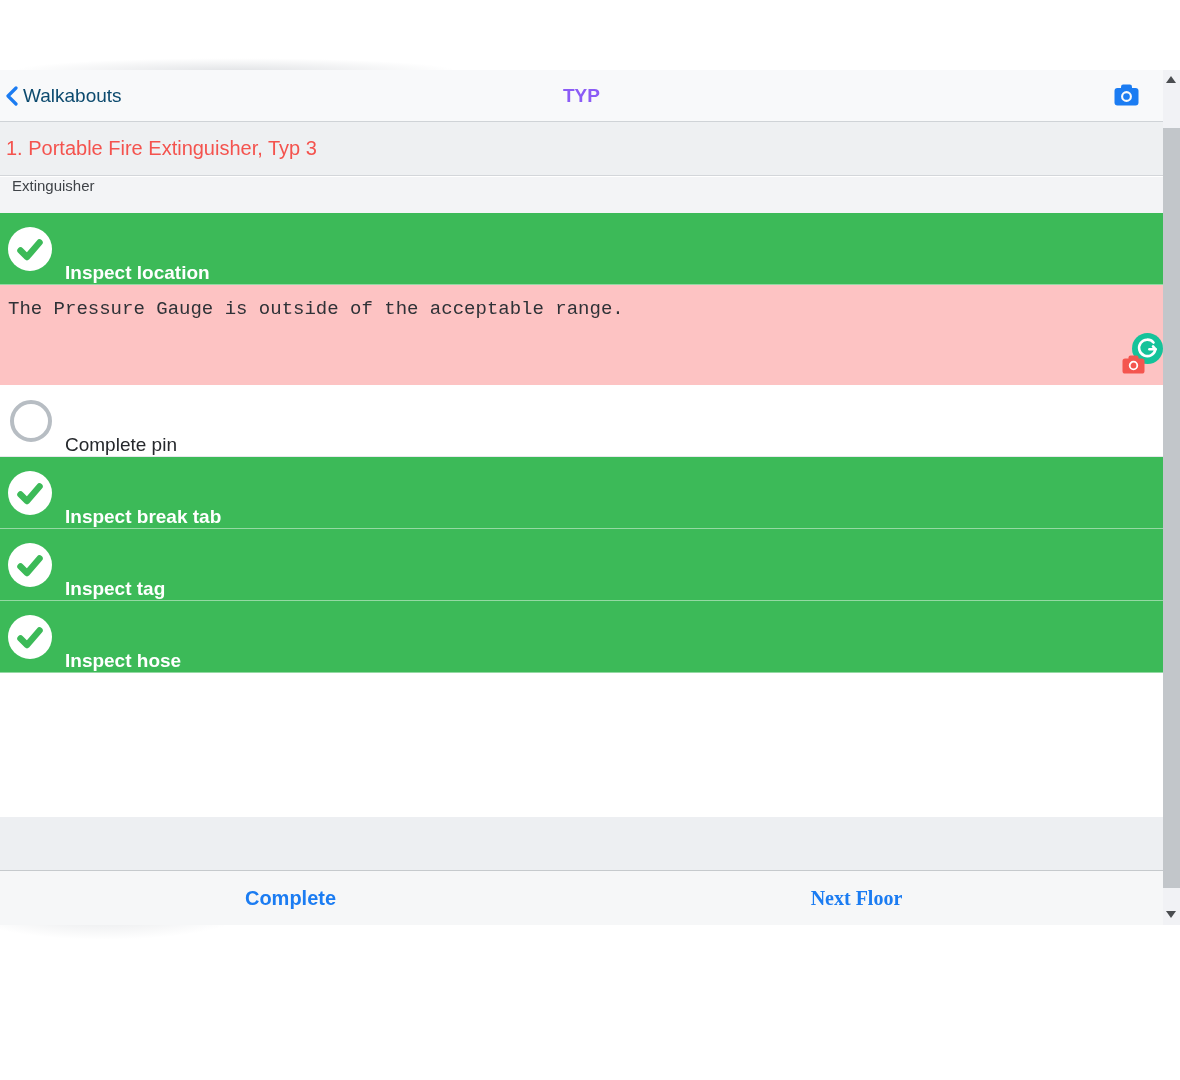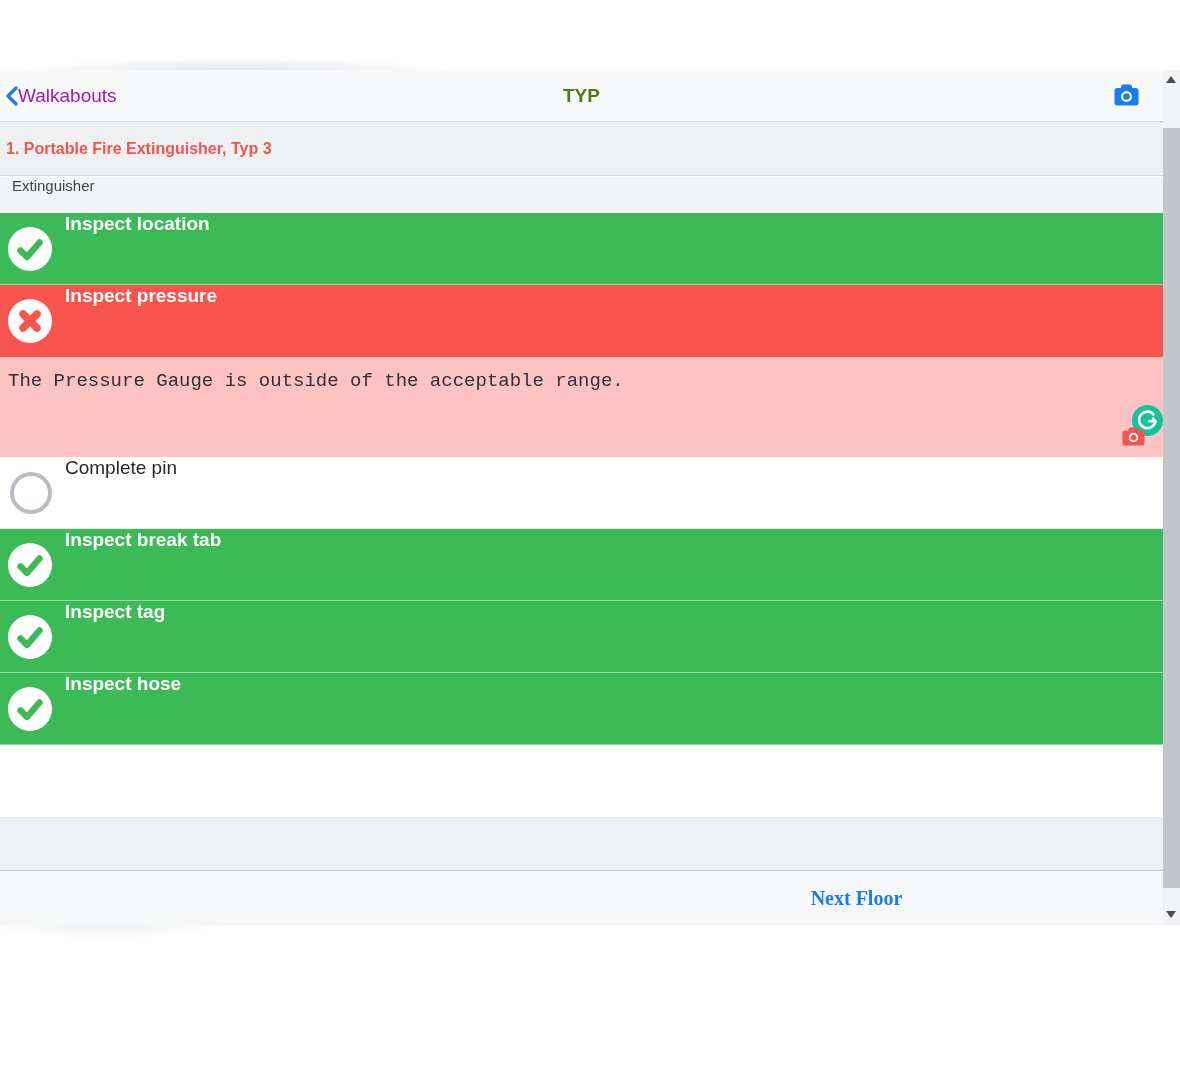--- a/index.html
+++ b/index.html
@@ -4,38 +4,38 @@
 <style>
   * { margin:0; padding:0; box-sizing:border-box; }
   html,body { width:1180px; height:1080px; background:#ffffff;
     font-family:"Liberation Sans", sans-serif; overflow:hidden; }
   .app { position:absolute; left:0; top:70px; width:1180px; height:855px; background:#ffffff; }
 
   
   .hdr { position:absolute; left:0; top:0; width:1180px; height:52px;
     background:#f8f9fa; border-bottom:1px solid #cfd3d7; }
   .back { position:absolute; left:6px; top:0; height:52px; display:flex; align-items:center;
-    color:#a21caf; font-size:19px; font-weight:500; cursor:pointer; }
+    gap:5px; color:#0c4a6e; font-size:19px; font-weight:500; cursor:pointer; }
   .hdr-title { position:absolute; left:0; top:0; width:1163px; height:52px; display:flex;
-    align-items:center; justify-content:center; color:#4d7c0f; font-size:19px; font-weight:700;text-align:center; }
+    align-items:center; justify-content:center; color:#8b5cf6; font-size:19px; font-weight:700;text-align:center; }
   .hdr-cam { position:absolute; right:41px; top:14px; width:25px; height:22px; cursor:pointer; }
 
   
   .title-band { position:absolute; left:0; top:52px; width:1180px; height:54px;
     background:#eef0f2; border-bottom:1px solid #d3d6da; display:flex; align-items:center; }
-  .title-band span { color:#f4534e; font-size:16px; font-weight:700; padding-left:6px; }
+  .title-band span { color:#f4534e; font-size:20px; font-weight:400; padding-left:6px; }
 
   
   .section { position:absolute; left:0; top:107px; width:1180px; height:36px;
     background:#f3f4f6; display:flex; }
   .section span { color:#3f4348; font-size:15px; padding-left:12px; }
 
   
   .rows { position:absolute; left:0; top:143px; width:1180px; }
-  .row { position:relative; width:1180px; height:72px; display:flex; align-items:flex-start; cursor:pointer; }
+  .row { position:relative; width:1180px; height:72px; display:flex; align-items:flex-end; cursor:pointer; }
   .row.pass { background:#3cba58; border-bottom:1px solid rgba(255,255,255,0.45); }
   .row.fail { background:#f8544e; }
   .row.pending { background:#ffffff; border-bottom:1px solid #e7e9ec; }
   .row .lbl { margin-left:65px; font-size:19px; font-weight:600; color:#ffffff; }
   .row.pending .lbl { color:#25282c; font-weight:400; }
   .badge { position:absolute; left:8px; top:14px; width:44px; height:44px; }
   .ring { position:absolute; left:10px; top:15px; width:42px; height:42px; border-radius:50%;
     border:4.5px solid #b7bdc3; background:#ffffff; }
 
   
@@ -102,27 +102,20 @@
 
     <div class="row pass">
       <svg class="badge" viewBox="0 0 44 44">
         <circle cx="22" cy="22" r="22" fill="#ffffff"></circle>
         <path d="M12.5 23.5 L19 30 L31.5 15.5" fill="none" stroke="#3cba58" stroke-width="6.5" stroke-linecap="round" stroke-linejoin="round"></path>
       </svg>
       <span class="lbl">Inspect location</span>
     </div>
 
 
-    <div class="row fail">
-      <svg class="badge" viewBox="0 0 44 44">
-        <circle cx="22" cy="22" r="22" fill="#ffffff"></circle>
-        <path d="M15 15 L29 29 M29 15 L15 29" fill="none" stroke="#f8544e" stroke-width="7.5" stroke-linecap="round"></path>
-      </svg>
-      <span class="lbl">Inspect pressure</span>
-    </div>
 
     <div class="note">
       <span class="txt">The Pressure Gauge is outside of the acceptable range.</span>
       <svg class="gram" viewBox="0 0 31 31">
         <circle cx="15.5" cy="15.5" r="15.5" fill="#15c39a"></circle>
         <path d="M21.5 9.5 A 8.2 8.2 0 1 0 23.4 16.2" fill="none" stroke="#ffffff" stroke-width="2.6" stroke-linecap="round"></path>
         <path d="M23.4 16.2 L 17.4 16.2" fill="none" stroke="#ffffff" stroke-width="2.6" stroke-linecap="round"></path>
         <path d="M21 13.4 L 23.4 16.2" fill="none" stroke="#ffffff" stroke-width="2.6" stroke-linecap="round"></path>
       </svg>
       <svg class="note-cam" viewBox="0 0 23 19">
@@ -158,20 +151,21 @@
         <circle cx="22" cy="22" r="22" fill="#ffffff"></circle>
         <path d="M12.5 23.5 L19 30 L31.5 15.5" fill="none" stroke="#3cba58" stroke-width="6.5" stroke-linecap="round" stroke-linejoin="round"></path>
       </svg>
       <span class="lbl">Inspect hose</span>
     </div>
   </div>
 
   <div class="gap"></div>
 
   <div class="footer">
+    <div class="cell left">Complete</div>
     <div class="cell right">Next Floor</div>
   </div>
 
   <div class="sbar">
     <div class="arrow up"></div>
     <div class="thumb"></div>
     <div class="arrow down"></div>
   </div>
 
 </div>

